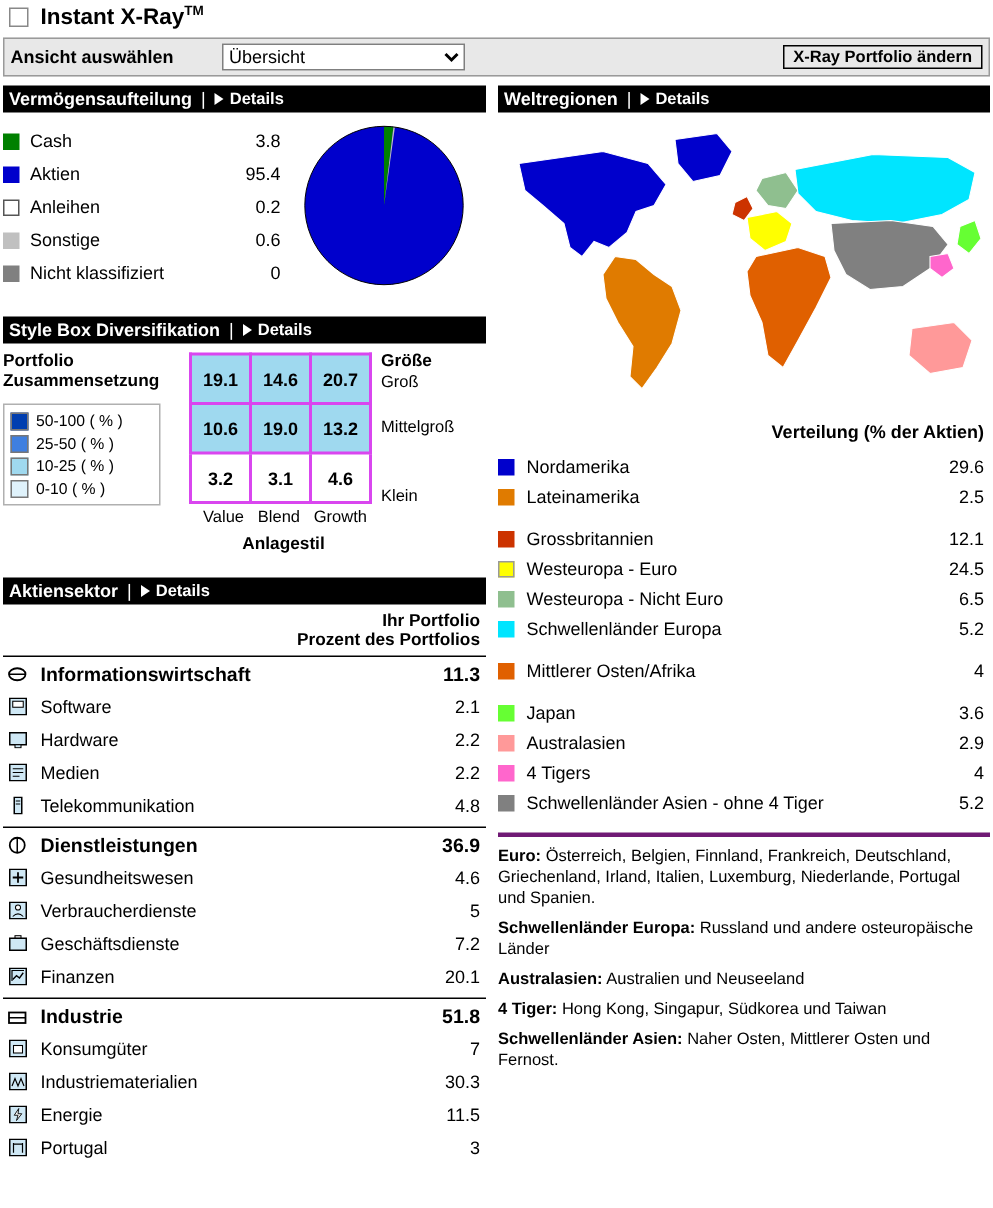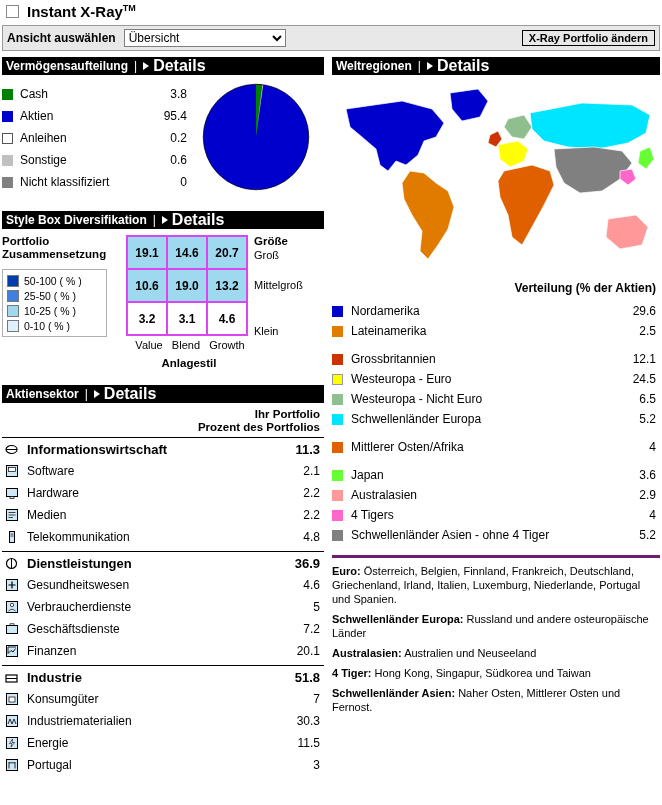--- a/index.html
+++ b/index.html
@@ -29,20 +29,21 @@
   .titlebar .title sup{font-size:9px;font-weight:bold;vertical-align:super;}
 
   
   .toolbar{
     margin:2px 2px 0 2px;
     height:24px;
     background:#e8e8e8;
     border:1px solid #9a9a9a;
     display:flex;align-items:center;
     padding:0 4px;
+    gap:24px;
   }
   .toolbar .lbl{font-weight:bold;font-size:12px;margin-right:8px;}
   .toolbar select{
     font-family:"Liberation Sans", sans-serif;
     font-size:12px;
     width:162px;height:18px;
     border:1px solid #7f7f7f;
     background:#fff;
   }
   .toolbar .spacer{flex:1;}
@@ -61,21 +62,21 @@
 
   
   .phead{
     background:#000;color:#fff;
     height:18px;display:flex;align-items:center;
     padding:0 4px;
     font-weight:bold;font-size:12px;
   }
   .phead .sep{color:#fff;margin:0 6px;font-weight:normal;}
   .phead .det{
-    font-weight:bold;font-size:16px;color:#fff;
+    font-weight:bold;font-size:11px;color:#fff;
     display:flex;align-items:center;cursor:pointer;
   }
   .tri{
     width:0;height:0;
     border-left:6px solid #ffffff;
     border-top:4px solid transparent;
     border-bottom:4px solid transparent;
     margin-right:4px;
   }
 

